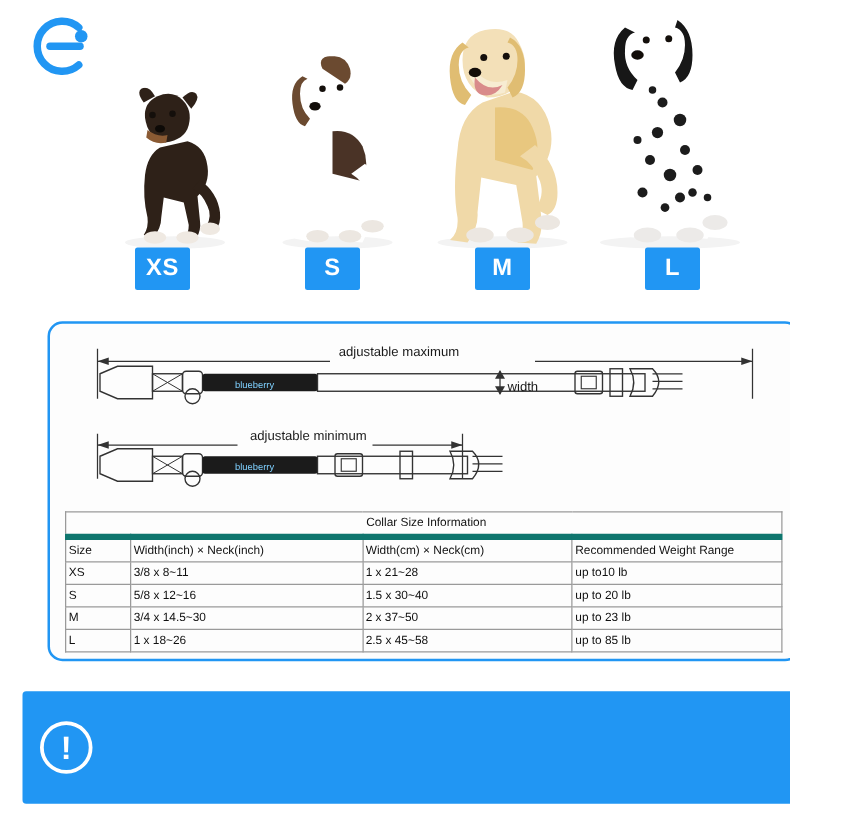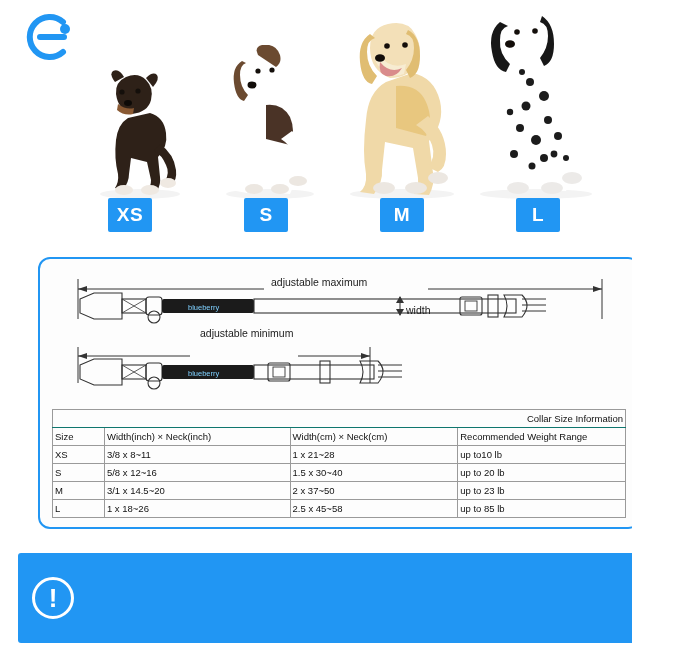--- a/index.html
+++ b/index.html
@@ -76,44 +76,44 @@
     width: 598px; height: 140px;
   }
 
   .dimlabel {
     position: absolute;
     font-size: 10.5px;
     color: #1a1a1a;
     white-space: nowrap;
   }
   .dimlabel.max { left: 231px; top: 17px; }
-  .dimlabel.min { left: 160px; top: 68px; text-align: right; }
+  .dimlabel.min { left: 160px; top: 84px; text-align: right; }
   .dimlabel.width { left: 366px; top: 45px; }
 
   
   table.sizes {
     position: absolute;
     left: 12px; top: 150px;
     width: 574px;
     border-collapse: collapse;
     font-size: 9.5px;
     color: #111;
   }
   table.sizes td, table.sizes th {
     border: 1px solid #9a9a9a;
     padding: 3px 2px;
     text-align: left;
     font-weight: normal;
     height: 18px;
   }
   table.sizes tr.caption td {
-    text-align: right;
+    text-align: center;
     padding-left: 6px;
     font-size: 9.5px;
-    border-bottom: 1px solid #0f766e;
+    border-bottom: 5px solid #0f766e;
   }
   table.sizes tr.head td { font-size: 9.5px; }
   .col-size  { width: 52px; }
   .col-inch  { width: 186px; }
   .col-cm    { width: 168px; }
   .col-wt    { width: 168px; }
 
   
   .tips {
     position: absolute;
@@ -334,21 +334,21 @@
         <td>up to10 lb</td>
       </tr>
       <tr>
         <td>S</td>
         <td>5/8 x 12~16</td>
         <td>1.5 x 30~40</td>
         <td>up to 20 lb</td>
       </tr>
       <tr>
         <td>M</td>
-        <td>3/1 x 14.5~20</td>
+        <td>3/4 x 14.5~30</td>
         <td>2 x 37~50</td>
         <td>up to 23 lb</td>
       </tr>
       <tr>
         <td>L</td>
         <td>1 x 18~26</td>
         <td>2.5 x 45~58</td>
         <td>up to 85 lb</td>
       </tr>
     </tbody>

